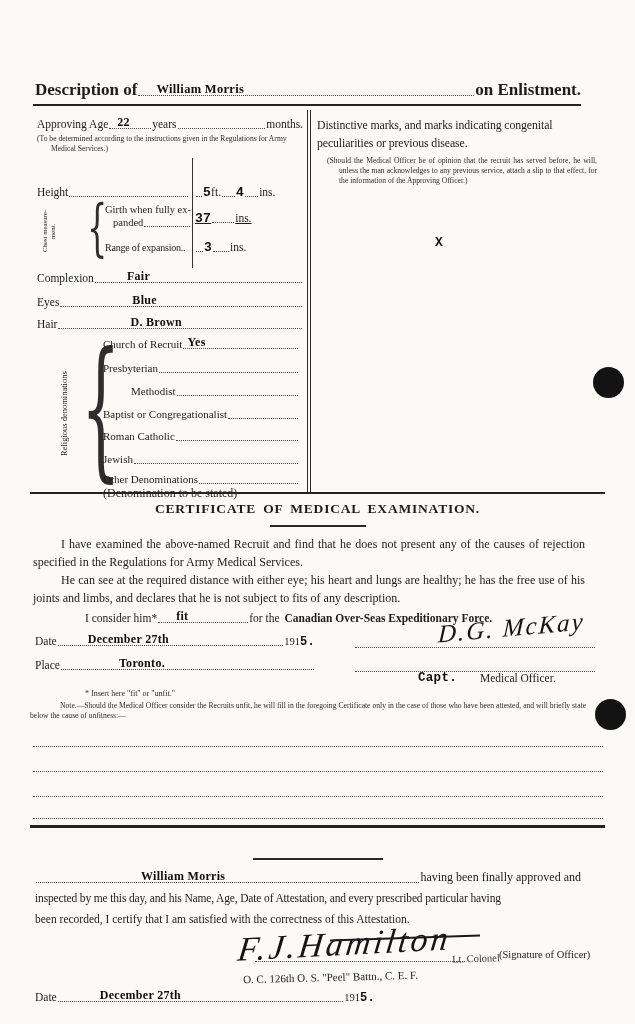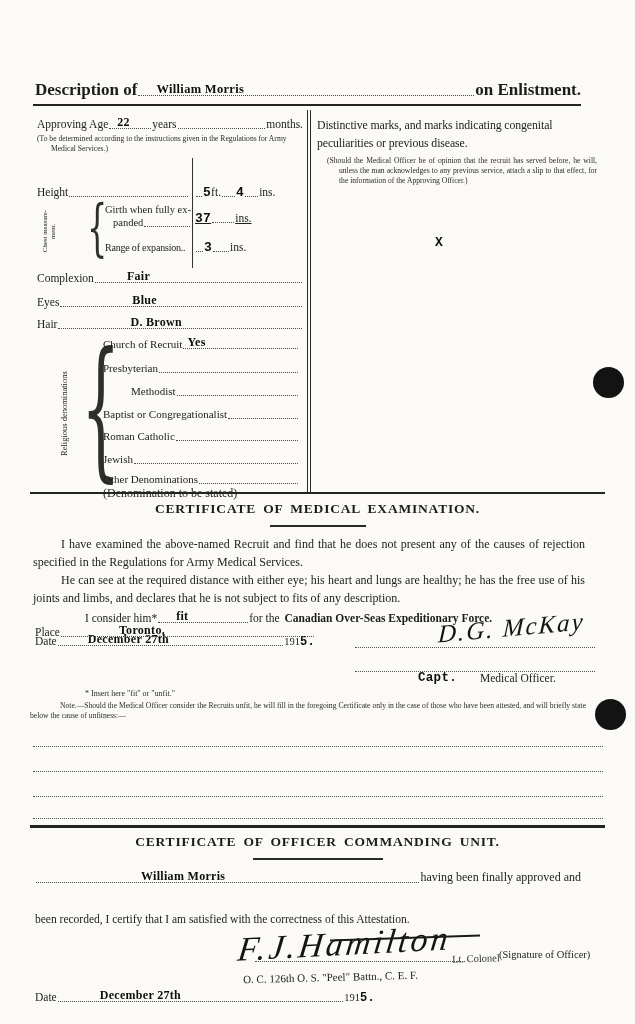--- a/index.html
+++ b/index.html
@@ -180,49 +180,49 @@
   <div class="abs row" style="top:633px;left:35px;width:280px;height:15px;">
     <span class="lbl">Date</span>
     <div class="lead">
       <span class="t" style="left:30px;">December 27th</span>
     </div>
     <span class="lbl" style="font-size:10.5px;">191</span>
     <span class="t">5.</span>
   </div>
   <div class="abs dotline" style="top:647px;left:355px;width:240px;"></div>
 
-  <div class="abs row" style="top:624px;left:35px;width:280px;height:15px;">
+  <div class="abs row" style="top:657px;left:35px;width:280px;height:15px;">
     <span class="lbl">Place</span>
     <div class="lead">
       <span class="t" style="left:58px;">Toronto.</span>
     </div>
   </div>
   <div class="abs dotline" style="top:671px;left:355px;width:240px;"></div>
 
   <span class="abs t" style="top:672px;left:418px;font-size:12.5px;">Capt.</span>
   <span class="abs lbl" style="top:672px;left:480px;">Medical Officer.</span>
 
   <div class="abs small" style="top:689px;left:85px;font-size:8px;">* Insert here "fit" or "unfit."</div>
   <div class="abs small" style="top:701px;left:30px;width:556px;text-indent:30px;text-align:justify;">Note.—Should the Medical Officer consider the Recruits unfit, he will fill in the foregoing Certificate only in the case of those who have been attested, and will briefly state below the cause of unfitness:—</div>
 
   <div class="abs dotline" style="top:746px;left:33px;width:570px;"></div>
   <div class="abs dotline" style="top:771px;left:33px;width:570px;"></div>
   <div class="abs dotline" style="top:796px;left:33px;width:570px;"></div>
   <div class="abs dotline" style="top:818px;left:33px;width:570px;"></div>
 
   <div class="abs rule" style="top:825px;left:30px;width:575px;height:2.5px;"></div>
-  <div class="abs sect" style="top:834px;left:0;">CERTIFICATE OF OFFICER COMMANDING UNIT.</div>
   <div class="abs sect-underline" style="top:858px;width:130px;"></div>
 
   <div class="abs row" style="top:869px;left:35px;width:546px;height:16px;">
     <div class="lead">
       <span class="t" style="left:105px;">William Morris</span>
     </div>
     <span class="lbl" style="font-size:12px;">having been finally approved and</span>
   </div>
+  <div class="abs lbl nowrap" style="top:892px;left:35px;font-size:11.5px;letter-spacing:-.15px;">inspected by me this day, and his Name, Age, Date of Attestation, and every prescribed particular having</div>
   <div class="abs lbl nowrap" style="top:913px;left:35px;font-size:11.5px;">been recorded, I certify that I am satisfied with the correctness of this Attestation.</div>
 
   <div class="abs sig" style="top:925px;left:238px;font-size:34px;letter-spacing:3px;transform:rotate(-3deg) skewX(-10deg);">F.J.Hamilton</div>
   <div class="abs" style="top:937px;left:330px;width:150px;height:1.5px;background:#1a1a1a;transform:rotate(-2deg);"></div>
   <div class="abs dotline" style="top:961px;left:255px;width:210px;"></div>
   <span class="abs" style="top:953px;left:452px;font-size:10.5px;color:#333;transform:rotate(-2deg);white-space:nowrap;">Lt. Colonel</span>
   <span class="abs lbl" style="top:949px;left:499px;font-size:10.5px;">(Signature of Officer)</span>
   <div class="abs" style="top:971px;left:243px;font-size:11px;transform:rotate(-1.5deg);white-space:nowrap;color:#222;">O. C. 126th O. S. "Peel" Battn., C. E. F.</div>
 
   <div class="abs row" style="top:989px;left:35px;width:340px;height:15px;">

